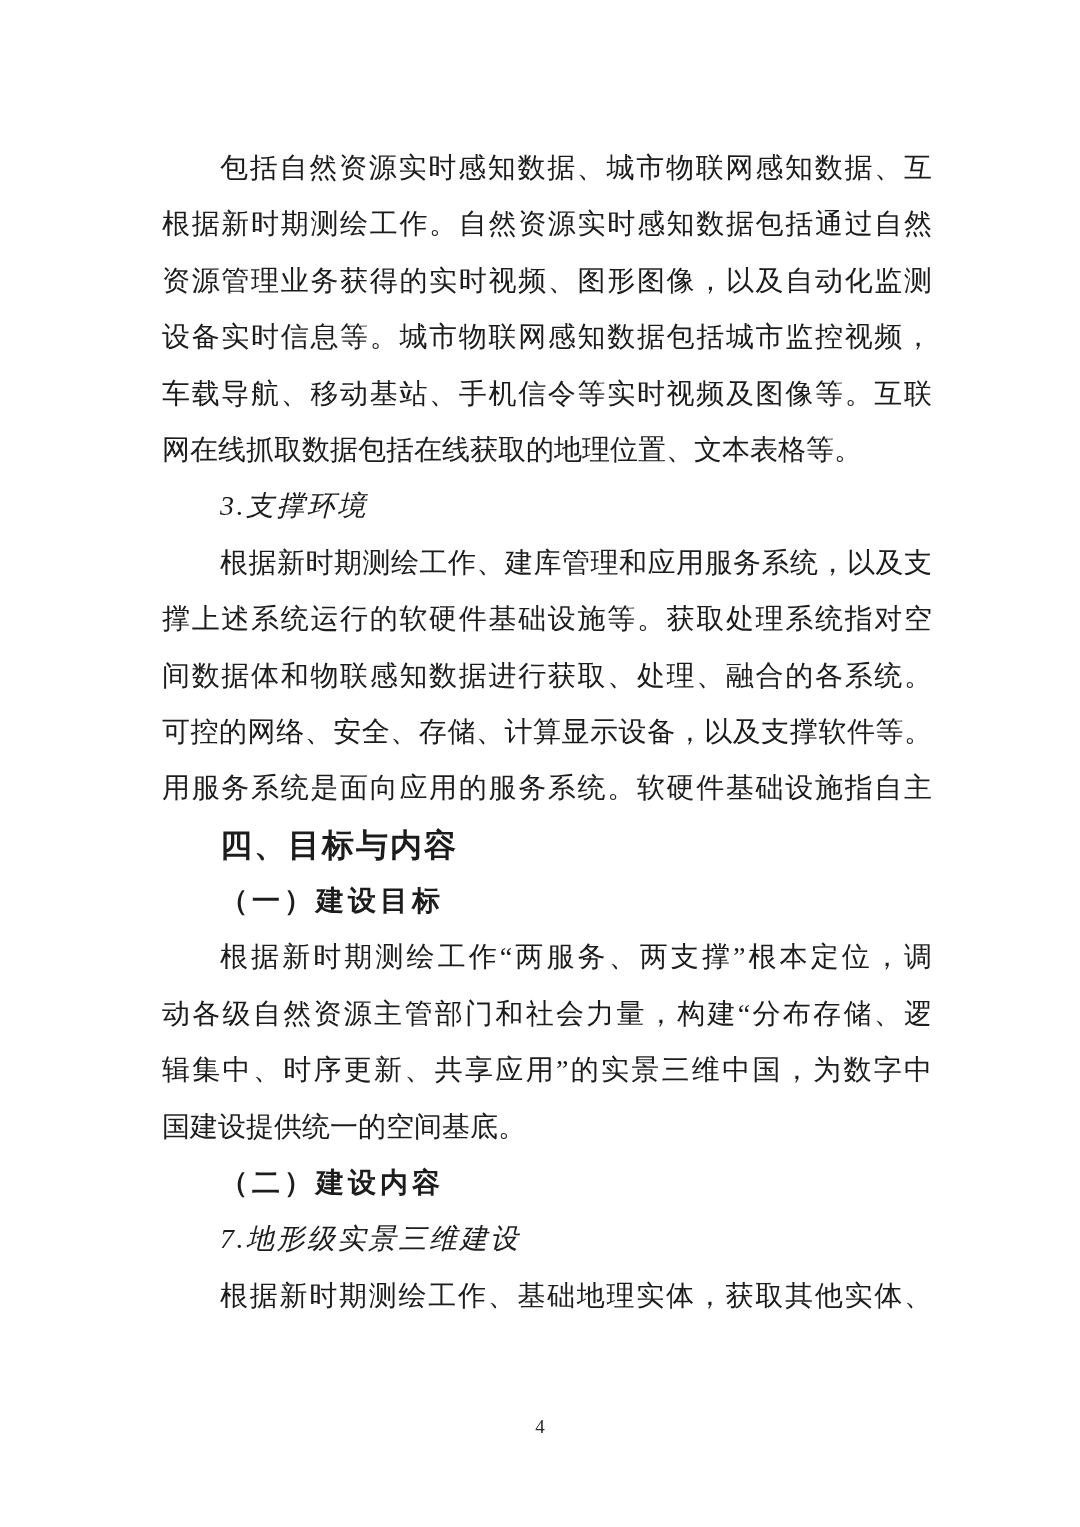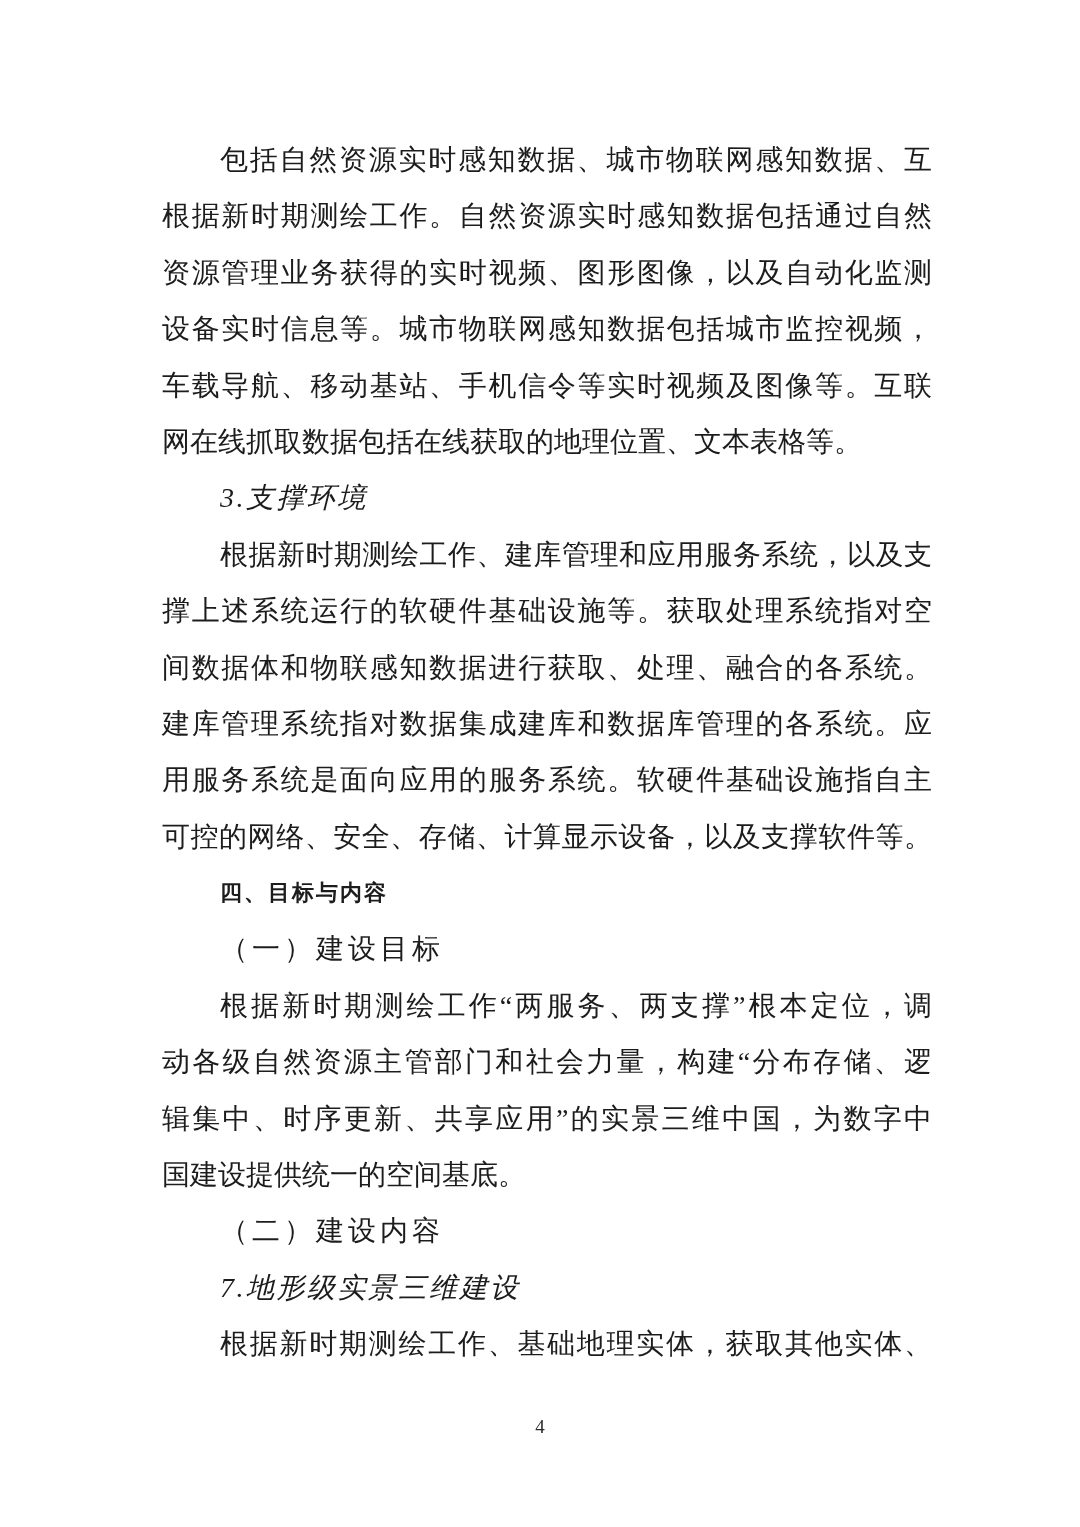--- a/index.html
+++ b/index.html
@@ -11,44 +11,44 @@
     position: relative;
     width: 1080px;
     height: 1527px;
     font-family: "Liberation Serif", "DejaVu Serif", serif;
     color: #1c1c1c;
     overflow: hidden;
   }
   .doc {
     position: absolute;
     left: 162px;
-    top: 132px;
+    top: 140px;
     width: 770px;
   }
   .line {
     height: 56.4px;
     line-height: 56.4px;
     font-size: 28px;
     white-space: nowrap;
   }
   .fill {
     text-align: justify;
     text-align-last: justify;
   }
   .indent {
     text-indent: 58px;
   }
   .heading {
     font-family: "Liberation Sans", "DejaVu Sans", sans-serif;
     font-weight: bold;
-    font-size: 22px;
+    font-size: 32px;
     letter-spacing: 2px;
   }
   .kai {
-    font-weight: 400;
+    font-weight: 700;
     letter-spacing: 4px;
   }
   .num {
     letter-spacing: 2.5px;
     font-style: italic;
   }
   .footer {
     position: absolute;
     top: 1412px;
     left: 0;
@@ -70,23 +70,22 @@
   <div class="line fill">资源管理业务获得的实时视频、图形图像，以及自动化监测</div>
   <div class="line fill">设备实时信息等。城市物联网感知数据包括城市监控视频，</div>
   <div class="line fill">车载导航、移动基站、手机信令等实时视频及图像等。互联</div>
   <div class="line">网在线抓取数据包括在线获取的地理位置、文本表格等。</div>
 
   <div class="line indent num">3.支撑环境</div>
 
   <div class="line fill indent">根据新时期测绘工作、建库管理和应用服务系统，以及支</div>
   <div class="line fill">撑上述系统运行的软硬件基础设施等。获取处理系统指对空</div>
   <div class="line fill">间数据体和物联感知数据进行获取、处理、融合的各系统。</div>
-  <div class="line fill">建库管理系统指对数据集成建库和数据库管理的各系统。应</div>
+  <div class="line fill">可控的网络、安全、存储、计算显示设备，以及支撑软件等。</div>
   <div class="line fill">用服务系统是面向应用的服务系统。软硬件基础设施指自主</div>
-  <div class="line fill">可控的网络、安全、存储、计算显示设备，以及支撑软件等。</div>
 
   <div class="line indent heading">四、目标与内容</div>
 
   <div class="line indent kai">（一）建设目标</div>
 
   <div class="line fill indent">根据新时期测绘工作“两服务、两支撑”根本定位，调</div>
   <div class="line fill">动各级自然资源主管部门和社会力量，构建“分布存储、逻</div>
   <div class="line fill">辑集中、时序更新、共享应用”的实景三维中国，为数字中</div>
   <div class="line">国建设提供统一的空间基底。</div>
 

